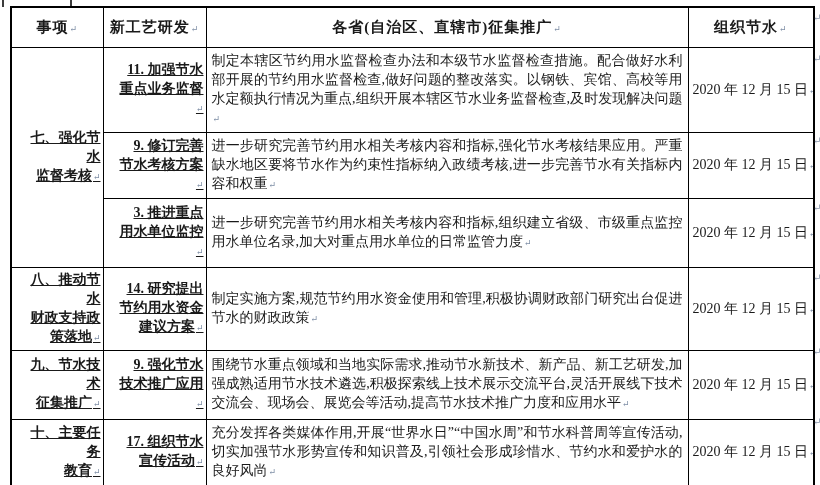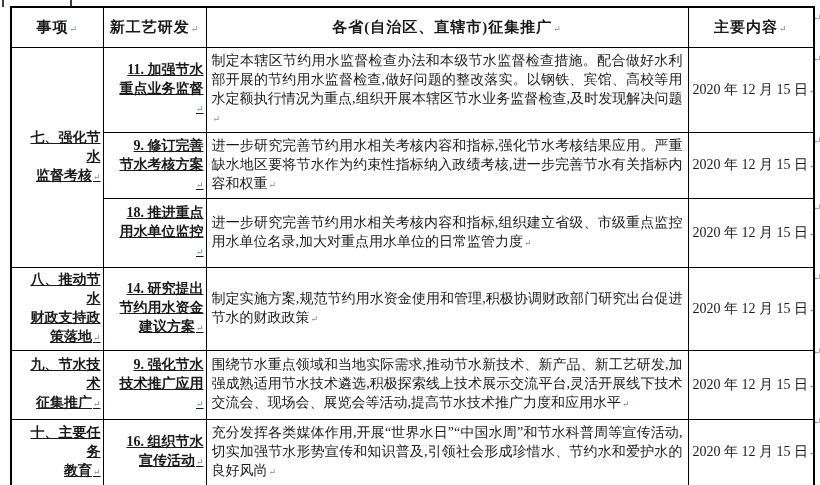--- a/index.html
+++ b/index.html
@@ -102,40 +102,40 @@
         <col class="c1">
         <col class="c2">
         <col class="c3">
         <col class="c4">
       </colgroup>
     <thead>
       <tr class="hdr">
         <th><span>事项</span><span class="eoc">↵</span></th>
         <th><span>新工艺研发</span><span class="eoc">↵</span></th>
         <th><span>各省(自治区、直辖市)征集推广</span><span class="eoc">↵</span></th>
-        <th><span>主要内容</span><span class="eoc">↵</span></th>
+        <th><span>组织节水</span><span class="eoc">↵</span></th>
       </tr>
     </thead>
     <tbody>
       <tr class="r11">
         <td class="item" rowspan="3"><span>七、强化节水
 监督考核</span><span class="eoc">↵</span></td>
         <td class="content"><span>11. 加强节水
 重点业务监督</span><span class="eoc">↵</span></td>
         <td class="task"><span>制定本辖区节约用水监督检查办法和本级节水监督检查措施。配合做好水利部开展的节约用水监督检查,做好问题的整改落实。以钢铁、宾馆、高校等用水定额执行情况为重点,组织开展本辖区节水业务监督检查,及时发现解决问题</span><span class="eoc">↵</span></td>
         <td class="deadline"><span>2020 年 12 月 15 日</span><span class="eoc">↵</span></td>
       </tr>
       <tr class="r12">
         <td class="content"><span>9. 修订完善
 节水考核方案</span><span class="eoc">↵</span></td>
         <td class="task"><span>进一步研究完善节约用水相关考核内容和指标,强化节水考核结果应用。严重缺水地区要将节水作为约束性指标纳入政绩考核,进一步完善节水有关指标内容和权重</span><span class="eoc">↵</span></td>
         <td class="deadline"><span>2020 年 12 月 15 日</span><span class="eoc">↵</span></td>
       </tr>
       <tr class="r13">
-        <td class="content"><span>18. 推进重点
+        <td class="content"><span>3. 推进重点
 用水单位监控</span><span class="eoc">↵</span></td>
         <td class="task"><span>进一步研究完善节约用水相关考核内容和指标,组织建立省级、市级重点监控用水单位名录,加大对重点用水单位的日常监管力度</span><span class="eoc">↵</span></td>
         <td class="deadline"><span>2020 年 12 月 15 日</span><span class="eoc">↵</span></td>
       </tr>
       <tr class="r14">
         <td class="item"><span>八、推动节水
 财政支持政
 策落地</span><span class="eoc">↵</span></td>
         <td class="content"><span>14. 研究提出
 节约用水资金
@@ -147,21 +147,21 @@
         <td class="item"><span>九、节水技术
 征集推广</span><span class="eoc">↵</span></td>
         <td class="content"><span>9. 强化节水
 技术推广应用</span><span class="eoc">↵</span></td>
         <td class="task"><span>围绕节水重点领域和当地实际需求,推动节水新技术、新产品、新工艺研发,加强成熟适用节水技术遴选,积极探索线上技术展示交流平台,灵活开展线下技术交流会、现场会、展览会等活动,提高节水技术推广力度和应用水平</span><span class="eoc">↵</span></td>
         <td class="deadline"><span>2020 年 12 月 15 日</span><span class="eoc">↵</span></td>
       </tr>
       <tr class="r16">
         <td class="item"><span>十、主要任务
 教育</span><span class="eoc">↵</span></td>
-        <td class="content"><span>16. 组织节水
+        <td class="content"><span>17. 组织节水
 宣传活动</span><span class="eoc">↵</span></td>
         <td class="task"><span>充分发挥各类媒体作用,开展“世界水日”“中国水周”和节水科普周等宣传活动,切实加强节水形势宣传和知识普及,引领社会形成珍惜水、节约水和爱护水的良好风尚</span><span class="eoc">↵</span></td>
         <td class="deadline"><span>2020 年 12 月 15 日</span><span class="eoc">↵</span></td>
       </tr>
     </tbody>
   </table>
 
   <span class="eor eor-hdr">↵</span>
   <span class="eor eor-r11">↵</span>
   <span class="eor eor-r12">↵</span>

